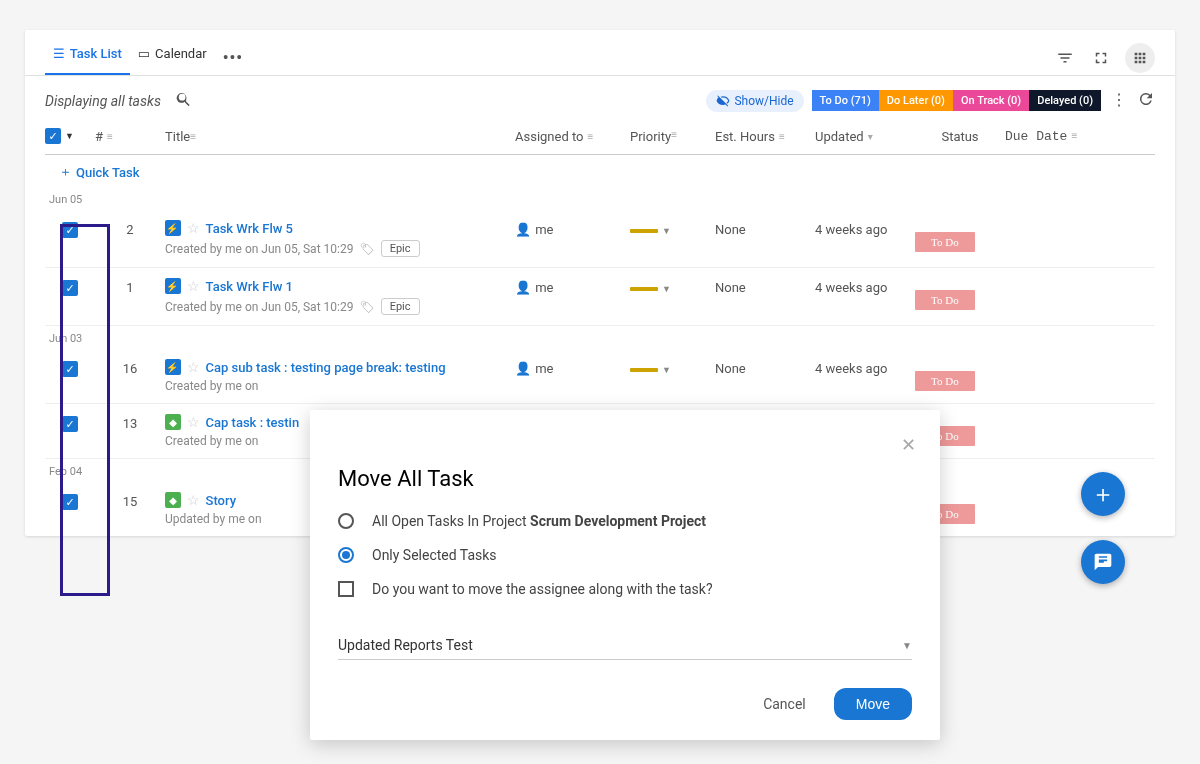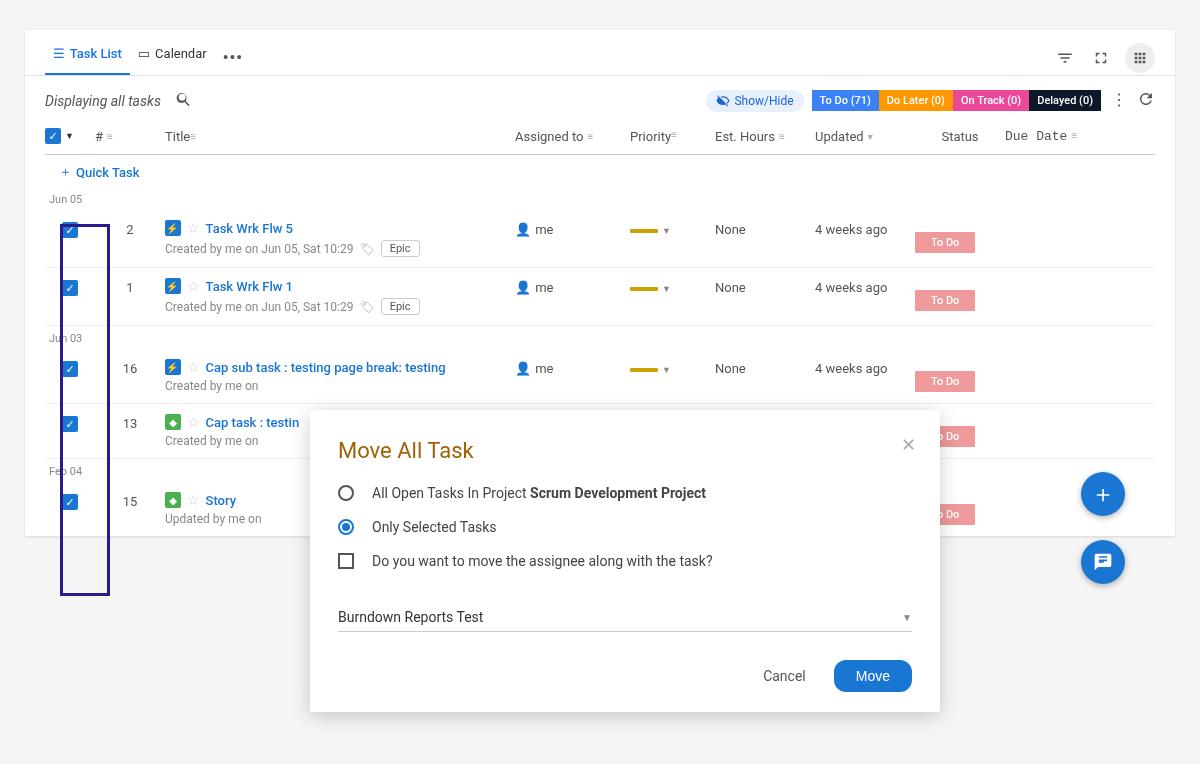--- a/index.html
+++ b/index.html
@@ -56,27 +56,27 @@
 .meta-line { display: flex; align-items: center; gap: 6px; margin-top: 4px; font-size: 12px; color: #888; }
 .tag-ico { color: #aaa; }
 .tag-chip { border: 1px solid #ccc; border-radius: 3px; padding: 1px 8px; font-size: 11px; color: #555; }
 .assigned-cell { width: 115px; display: flex; align-items: center; gap: 4px; color: #555; padding-top: 2px; }
 .person-ico { color: #bbb; }
 .priority-cell { width: 85px; display: flex; align-items: center; gap: 4px; padding-top: 6px; }
 .priority-bar { width: 28px; height: 4px; background: #cca300; border-radius: 1px; }
 .priority-caret { font-size: 9px; color: #888; }
 .hours-cell { width: 100px; color: #555; padding-top: 2px; }
 .updated-cell { width: 100px; color: #555; padding-top: 2px; }
-.status-cell { width: 90px; padding-top: 12px; }
+.status-cell { width: 90px; padding-top: 12px; font-family: Liberation Serif, serif; }
 .status-chip { background: #ef9a9a; color: #fff; font-size: 11px; font-weight: 500; padding: 4px 16px; display: inline-block; border-radius: 1px; }
 .fab { position: fixed; right: 75px; width: 44px; height: 44px; border-radius: 50%; background: #1976d2; color: #fff; display: flex; align-items: center; justify-content: center; font-size: 24px; cursor: pointer; box-shadow: 0 2px 6px rgba(0,0,0,0.3); z-index: 8; }
 .fab.add { top: 472px; }
 .fab.chat { top: 540px; }
 .modal { position: absolute; left: 310px; top: 410px; width: 630px; background: #fff; box-shadow: 0 4px 20px rgba(0,0,0,0.2); border-radius: 2px; padding: 28px 28px 20px; z-index: 20; }
-.modal-title { font-size: 22px; color: #a16207; font-weight: 400; margin-bottom: 22px; }
+.modal-title { font-size: 22px; color: #000000; font-weight: 400; margin-bottom: 22px; margin-top: 28px; }
 .modal-close { position: absolute; right: 24px; top: 24px; color: #aaa; cursor: pointer; font-size: 18px; }
 .modal-row { display: flex; align-items: center; gap: 18px; margin-bottom: 18px; font-size: 14px; color: #444; }
 .radio { width: 16px; height: 16px; border: 2px solid #555; border-radius: 50%; display: inline-flex; align-items: center; justify-content: center; cursor: pointer; }
 .radio.selected { border-color: #1976d2; }
 .radio.selected::after { content: ""; width: 8px; height: 8px; background: #1976d2; border-radius: 50%; }
 .chkbox { width: 16px; height: 16px; border: 2px solid #555; cursor: pointer; }
 .modal-select { display: flex; align-items: center; justify-content: space-between; border-bottom: 1px solid #ccc; padding: 6px 0; margin-top: 34px; font-size: 14px; color: #333; cursor: pointer; }
 .modal-select .caret { color: #888; font-size: 10px; }
 .modal-actions { display: flex; justify-content: flex-end; gap: 18px; margin-top: 28px; align-items: center; }
 .btn-cancel { color: #555; font-size: 14px; cursor: pointer; padding: 8px 10px; }
@@ -344,20 +344,20 @@
   </div>
   <div class="modal-row">
     <span class="radio selected"></span>
     <span>Only Selected Tasks</span>
   </div>
   <div class="modal-row">
     <span class="chkbox"></span>
     <span>Do you want to move the assignee along with the task?</span>
   </div>
   <div class="modal-select">
-    <span>Burndown Reports Test</span>
+    <span>Updated Reports Test</span>
     <span class="caret">▼</span>
   </div>
   <div class="modal-actions">
     <span class="btn-cancel">Cancel</span>
     <button class="btn-move">Move</button>
   </div>
 </div>
 
 </body></html>

